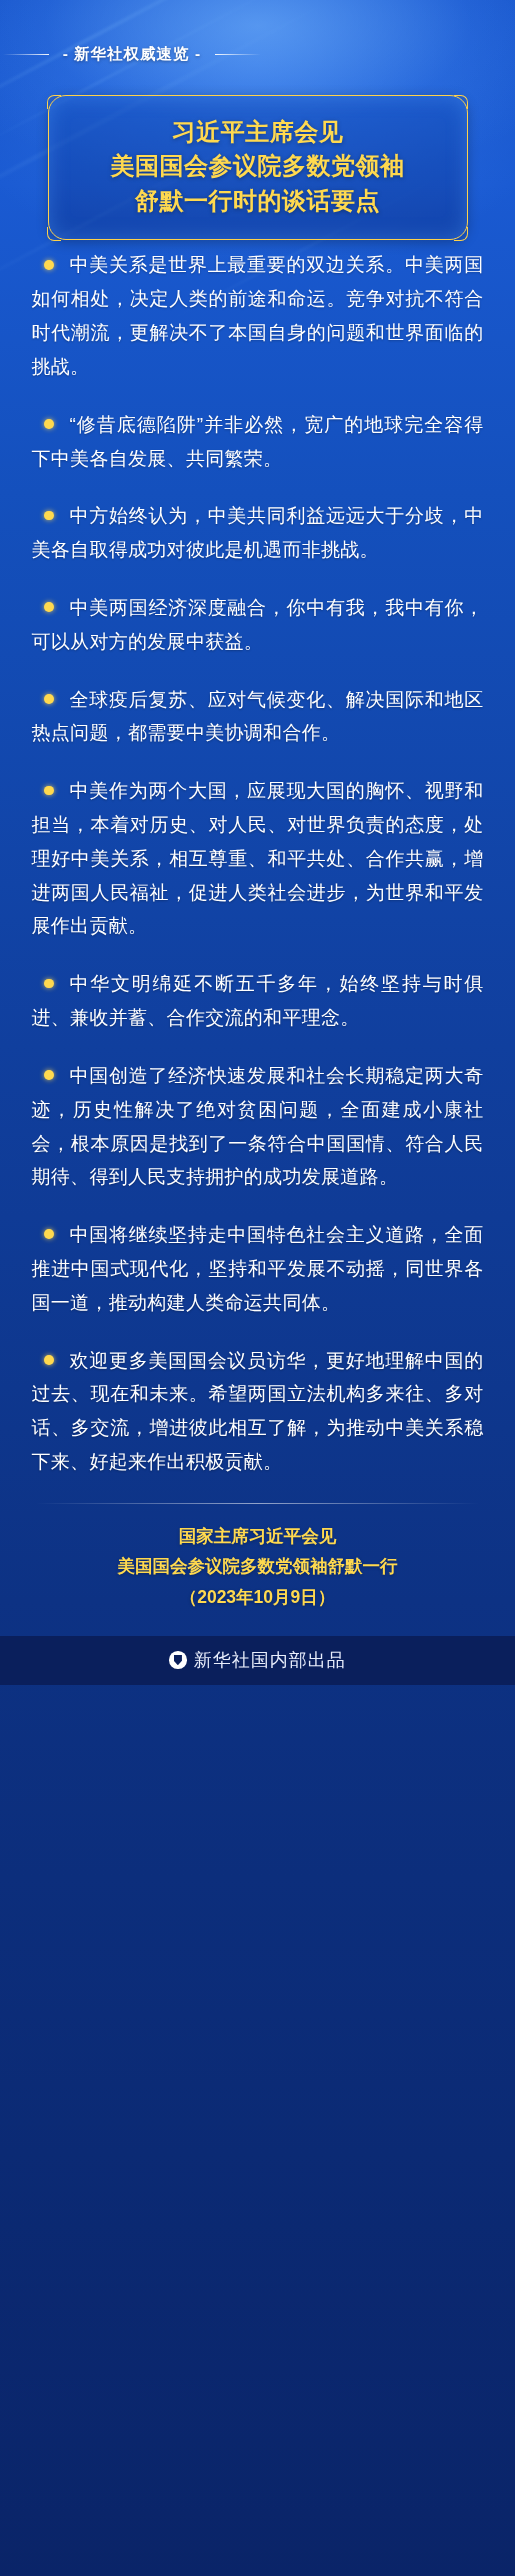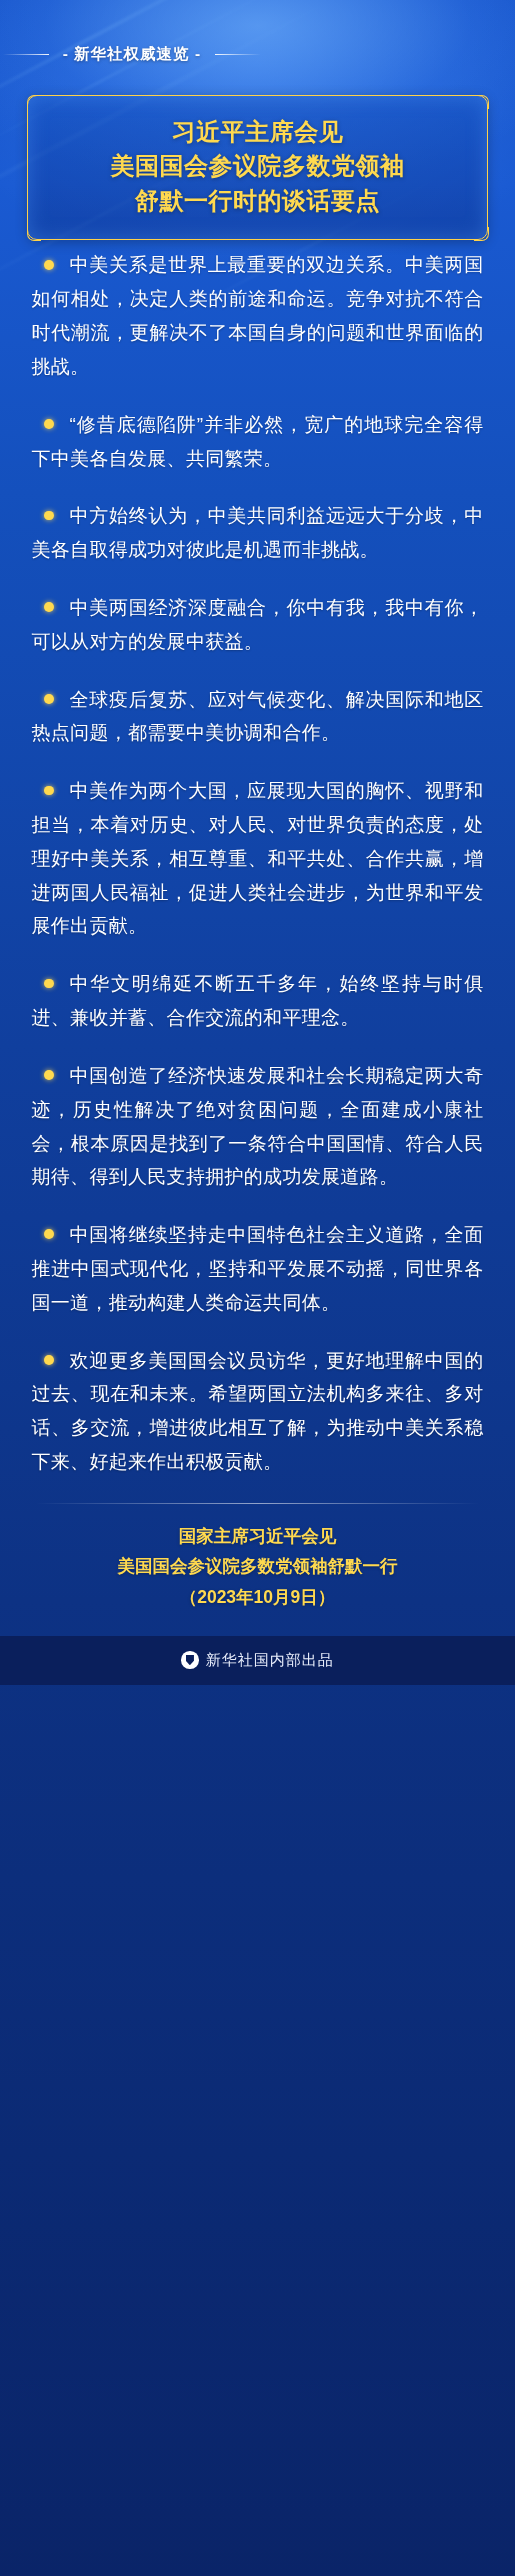--- a/index.html
+++ b/index.html
@@ -78,24 +78,24 @@
     margin: 0 3.1px 4.1px 3.1px;
   }
   .ribbon-line.right {
     background: linear-gradient(90deg, rgba(255,255,255,.95) 0%, rgba(255,255,255,0) 100%);
   }
 
   
   .title-card {
     position: relative;
     margin: 30px auto 0 auto;
-    width: 461px;
+    width: 420px;
     box-sizing: border-box;
     border: 1.5px solid #ffd24a;
-    border-radius: 10px;
+    border-radius: 18px;
     background: linear-gradient(180deg, rgba(18,78,190,0.55) 0%, rgba(12,52,145,0.55) 100%);
     padding: 18.5px 20.6px 20.6px 20.6px;
     box-shadow: 0 0 20.6px rgba(90,160,255,0.35) inset, 0 2.1px 11.3px rgba(0,0,0,.25);
   }
   .title-card .corner {
     position: absolute;
     width: 13.4px; height: 13.4px;
     border: 1.5px solid #ffd24a;
   }
   .title-card .c-tl { top: -1.5px; left: -1.5px; border-right: none; border-bottom: none; border-top-left-radius: 7.2px;}
@@ -182,21 +182,21 @@
   .logo-dot::after {
     content: "";
     position: absolute;
     left: 4.6px; top: 3.6px;
     width: 8.2px; height: 10.3px;
     background: #0a1f5c;
     clip-path: polygon(0 0, 100% 0, 100% 55%, 50% 100%, 0 55%);
   }
   .footer-brand {
     color: #e9eefc;
-    font-size: 15px;
+    font-size: 18px;
     letter-spacing: 1px;
   }
 </style>
 </head>
 <body>
 
 <div class="poster">
 
   <div class="glow-top"></div>
   <div class="streaks">

